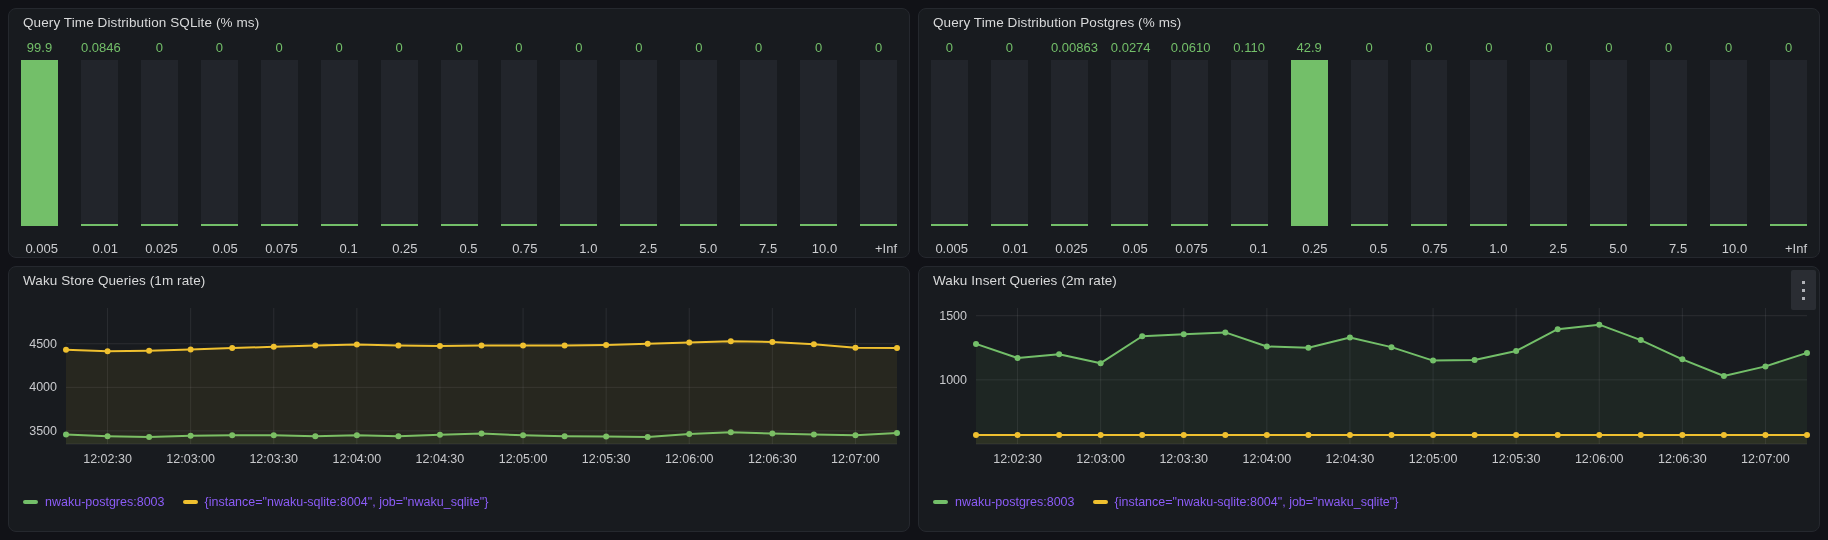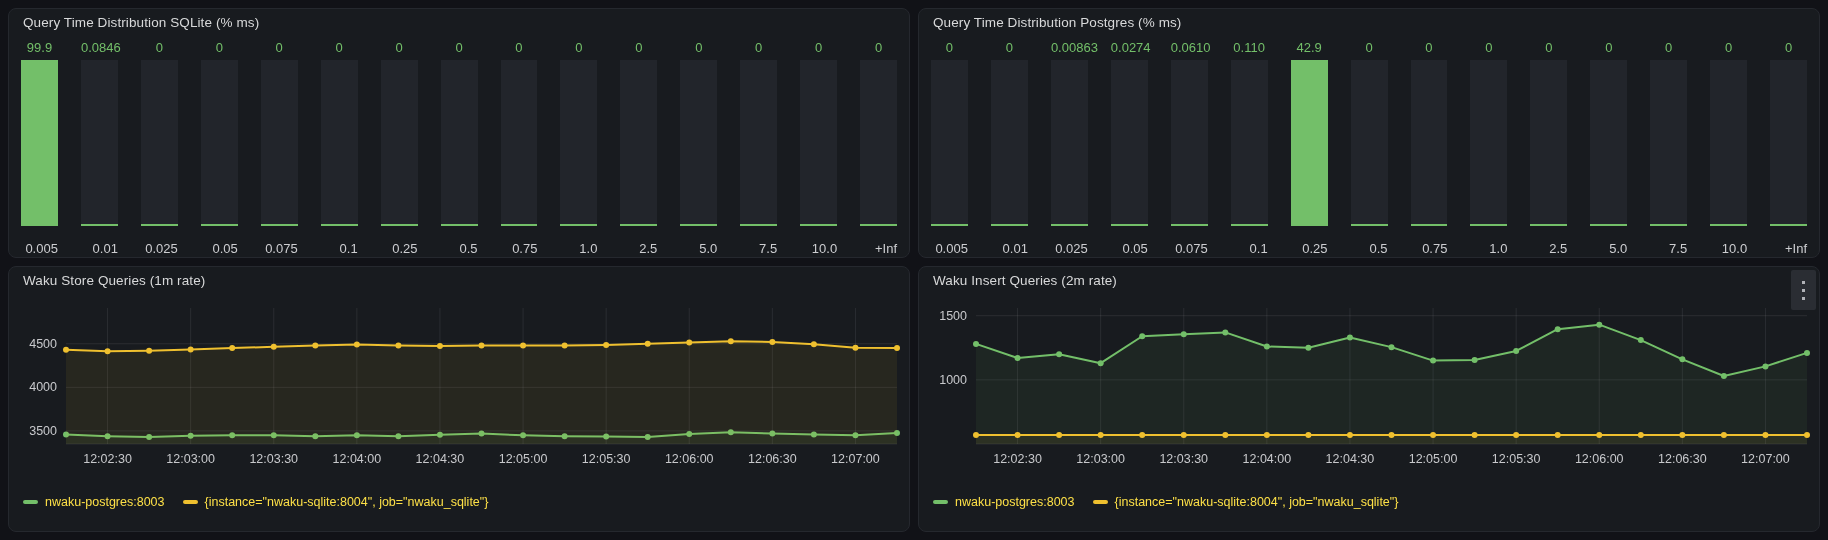--- a/index.html
+++ b/index.html
@@ -31,21 +31,21 @@
   
   .hist{display:flex;gap:23px;padding:6px 12px 0;box-sizing:border-box}
   .hist-slot{flex:1;display:flex;flex-direction:column;min-width:0}
   .hist-value{color:#73bf69;font-size:13px;text-align:center;height:19px;line-height:19px;white-space:nowrap}
   .hist-bar{height:166px;background:#22252b;position:relative;margin-top:3px}
   .hist-fill{position:absolute;left:0;right:0;bottom:0;background:#73bf69}
   .hist-label{color:#cdced1;font-size:13px;text-align:right;padding-top:15px;white-space:nowrap}
   
   .ts-svg{display:block;margin-top:4px}
   .legend{display:flex;gap:18px;padding:3px 14px 0;align-items:center}
-  .legend-item{display:flex;align-items:center;gap:7px;color:#fde047;font-size:12.5px;cursor:pointer;white-space:nowrap}
+  .legend-item{display:flex;align-items:center;gap:7px;color:#8b5cf6;font-size:12.5px;cursor:pointer;white-space:nowrap}
   .legend-swatch{width:15px;height:4px;border-radius:2px;flex:none}
   
   .panel-menu{
     position:absolute;top:3px;right:3px;width:25px;height:40px;
     background:#2a2d33;border-radius:2px;cursor:pointer;
     display:flex;flex-direction:column;align-items:center;justify-content:center;gap:5px;
   }
   .panel-menu .dot{width:3px;height:3px;background:#b0b2b7}
 </style>
 </head>

